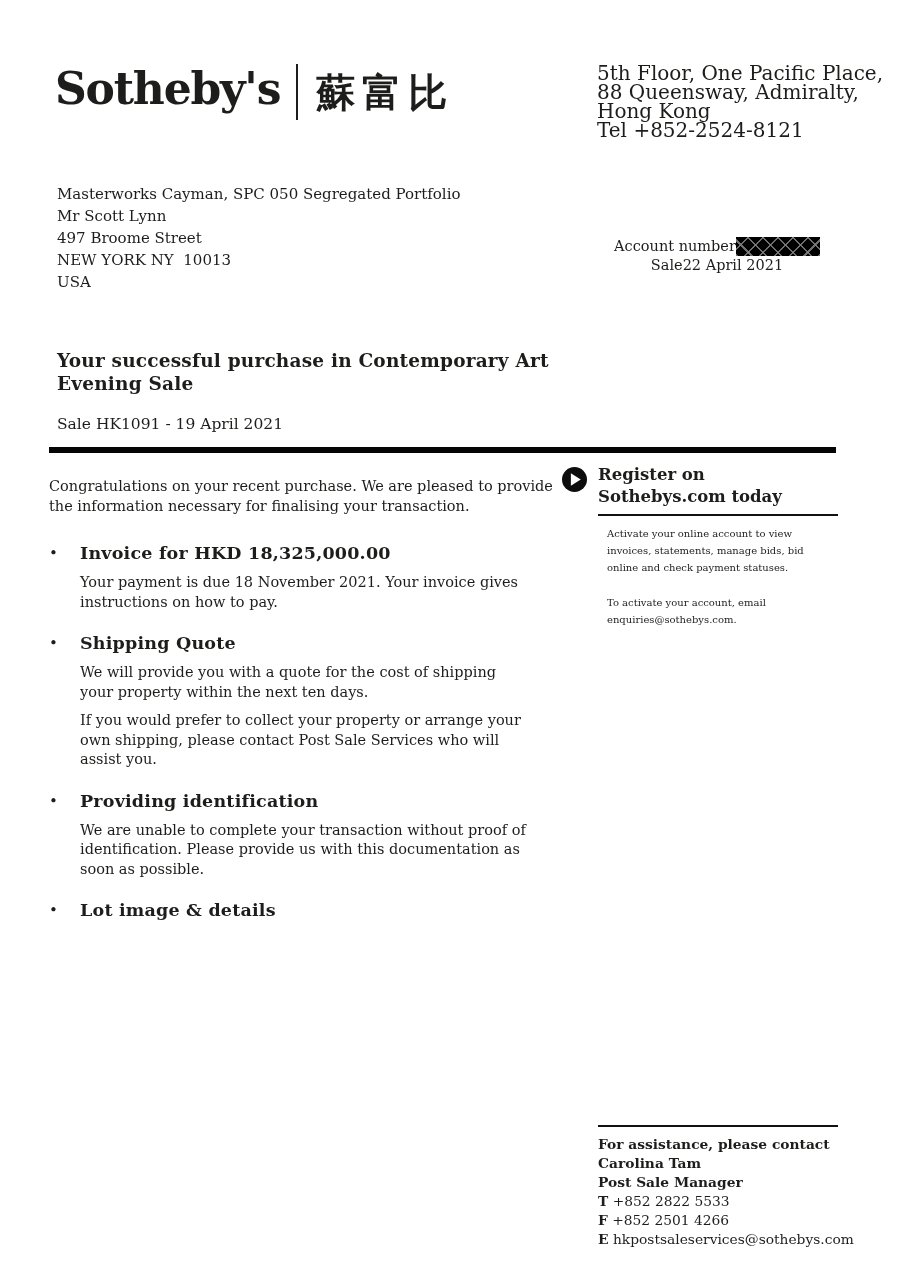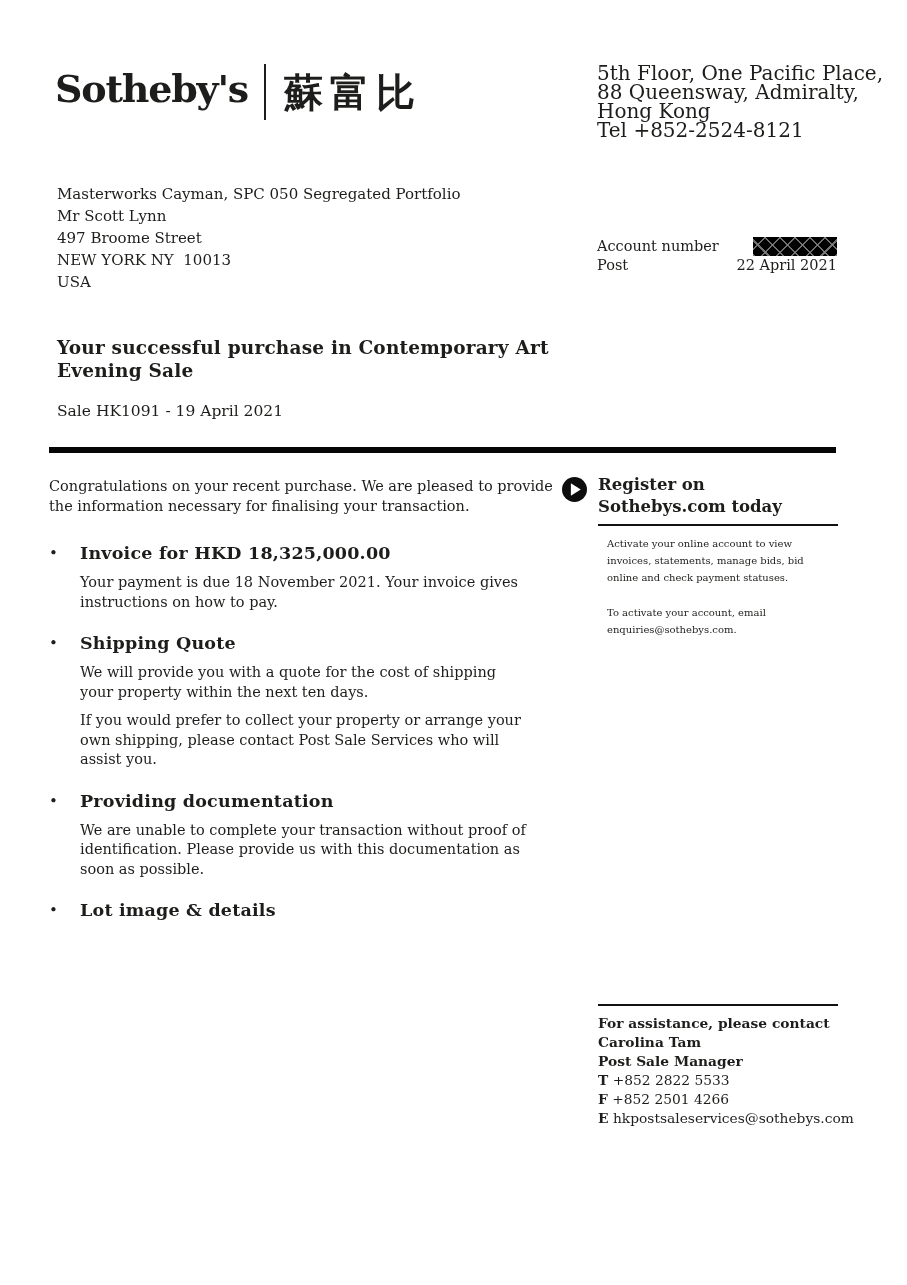--- a/index.html
+++ b/index.html
@@ -4,64 +4,64 @@
 <style>
   html,body { margin:0; padding:0; background:#e8e8e8; }
   .page {
     position:relative; width:907px; height:1285px; margin:0 auto;
     background:#ffffff; color:#1d1d1b;
     font-family:"DejaVu Serif","Liberation Serif",serif;
     overflow:hidden;
   }
   
   .logo { position:absolute; left:55px; top:64px; display:flex; align-items:center; }
-  .logo-latin { font-size:38px; font-weight:700; letter-spacing:-1.2px; line-height:1; padding-bottom:6px; }
+  .logo-latin { font-size:44px; font-weight:700; letter-spacing:-1.2px; line-height:1; padding-bottom:6px; }
   .logo-divider { width:2px; height:56px; background:#1d1d1b; margin:0 18px 0 16px; }
   .logo-cjk { font-size:39px; font-weight:600; letter-spacing:7px; line-height:1; }
   .office-address { position:absolute; left:597px; top:64px; font-size:20px; line-height:19px; }
   .office-address div { white-space:nowrap; }
   
   .recipient { position:absolute; left:57px; top:163px; font-size:15px; line-height:22px;margin-top:20px; }
   .recipient div { white-space:pre; }
   
   .meta { position:absolute; left:597px; top:237px; width:240px; font-size:14.5px; line-height:19px; }
-  .meta-row { display:flex; justify-content:space-between; align-items:center; }
+  .meta-row { display:flex; justify-content:center; align-items:center; }
   .redacted-box {
     width:84px; height:19px; background-color:#000;
     background-image:
       repeating-linear-gradient(45deg,  rgba(130,130,130,0.85) 0 1.6px, transparent 1.6px 10.5px),
       repeating-linear-gradient(-45deg, rgba(130,130,130,0.85) 0 1.6px, transparent 1.6px 10.5px);
   }
   
-  .title-block { position:absolute; left:57px; top:336px; width:500px; }
+  .title-block { position:absolute; left:57px; top:349px; width:500px; }
   .letter-title { font-size:18.5px; font-weight:700; line-height:23px; letter-spacing:0.2px; }
   .sale-subtitle { font-size:15.5px; margin-top:20px; }
   
   .thick-rule { position:absolute; left:49px; top:447px; width:787px; height:6px; background:#050505; }
   
   .left-col { position:absolute; left:49px; top:477px; width:505px; font-size:14.5px; line-height:19.5px; }
   .intro { margin:0 0 26px 0; }
   .bullet-section { display:flex; margin-bottom:20px; }
   .bullet-marker { width:31px; flex:0 0 31px; font-size:15px; line-height:22px; }
   .bullet-marker::before { content:"\2022"; }
   .bullet-body { flex:1; max-width:450px; }
   .bullet-heading { font-size:17.5px; font-weight:700; line-height:22px; margin:0 0 9px 0; letter-spacing:0.2px; }
   .bullet-body p { margin:0 0 9px 0; }
   .bullet-body p:last-child { margin-bottom:0; }
   
-  .right-col { position:absolute; left:562px; top:474px; width:278px; }
+  .right-col { position:absolute; left:562px; top:464px; width:278px; }
   .register-icon { position:absolute; left:0; top:3px; width:25px; height:25px; }
   .register-body { margin-left:36px; width:240px; }
   .register-heading { font-size:16.5px; font-weight:700; line-height:21.5px; width:238px; }
   .register-rule { height:1.5px; background:#111; margin-top:7px; width:240px; }
   .register-body p { font-size:10px; line-height:17px; margin:9px; }
   .register-p1 { margin-top:9px !important; }
   .register-p2 { margin-top:18px !important; }
   
-  .contact-block { position:absolute; left:598px; top:1004px; width:240px; font-size:13.8px; line-height:19px; }
+  .contact-block { position:absolute; left:598px; top:1125px; width:240px; font-size:13.8px; line-height:19px; }
   .contact-rule { height:1.5px; background:#111; margin-bottom:8px; }
   .contact-block div { white-space:nowrap; }
   .b { font-weight:700; }
 </style>
 </head>
 <body>
 
 <div class="page">
 
   <div class="logo">
@@ -84,21 +84,21 @@
     <div>NEW YORK NY  10013</div>
     <div>USA</div>
   </div>
 
   <div class="meta">
     <div class="meta-row">
       <span>Account number</span>
       <span class="redacted-box"></span>
     </div>
     <div class="meta-row">
-      <span>Post</span>
+      <span>Sale</span>
       <span>22 April 2021</span>
     </div>
   </div>
 
   <div class="title-block">
     <div class="letter-title">Your successful purchase in Contemporary Art Evening Sale</div>
     <div class="sale-subtitle">Sale HK1091 - 19 April 2021</div>
   </div>
 
   <div class="thick-rule"></div>
@@ -119,21 +119,21 @@
       <div class="bullet-body">
         <div class="bullet-heading">Shipping Quote</div>
         <p>We will provide you with a quote for the cost of shipping your property within the next ten days.</p>
         <p>If you would prefer to collect your property or arrange your own shipping, please contact Post Sale Services who will assist you.</p>
       </div>
     </div>
 
     <div class="bullet-section">
       <span class="bullet-marker"></span>
       <div class="bullet-body">
-        <div class="bullet-heading">Providing documentation</div>
+        <div class="bullet-heading">Providing identification</div>
         <p>We are unable to complete your transaction without proof of identification. Please provide us with this documentation as soon as possible.</p>
       </div>
     </div>
 
     <div class="bullet-section">
       <span class="bullet-marker"></span>
       <div class="bullet-body">
         <div class="bullet-heading">Lot image &amp; details</div>
       </div>
     </div>

